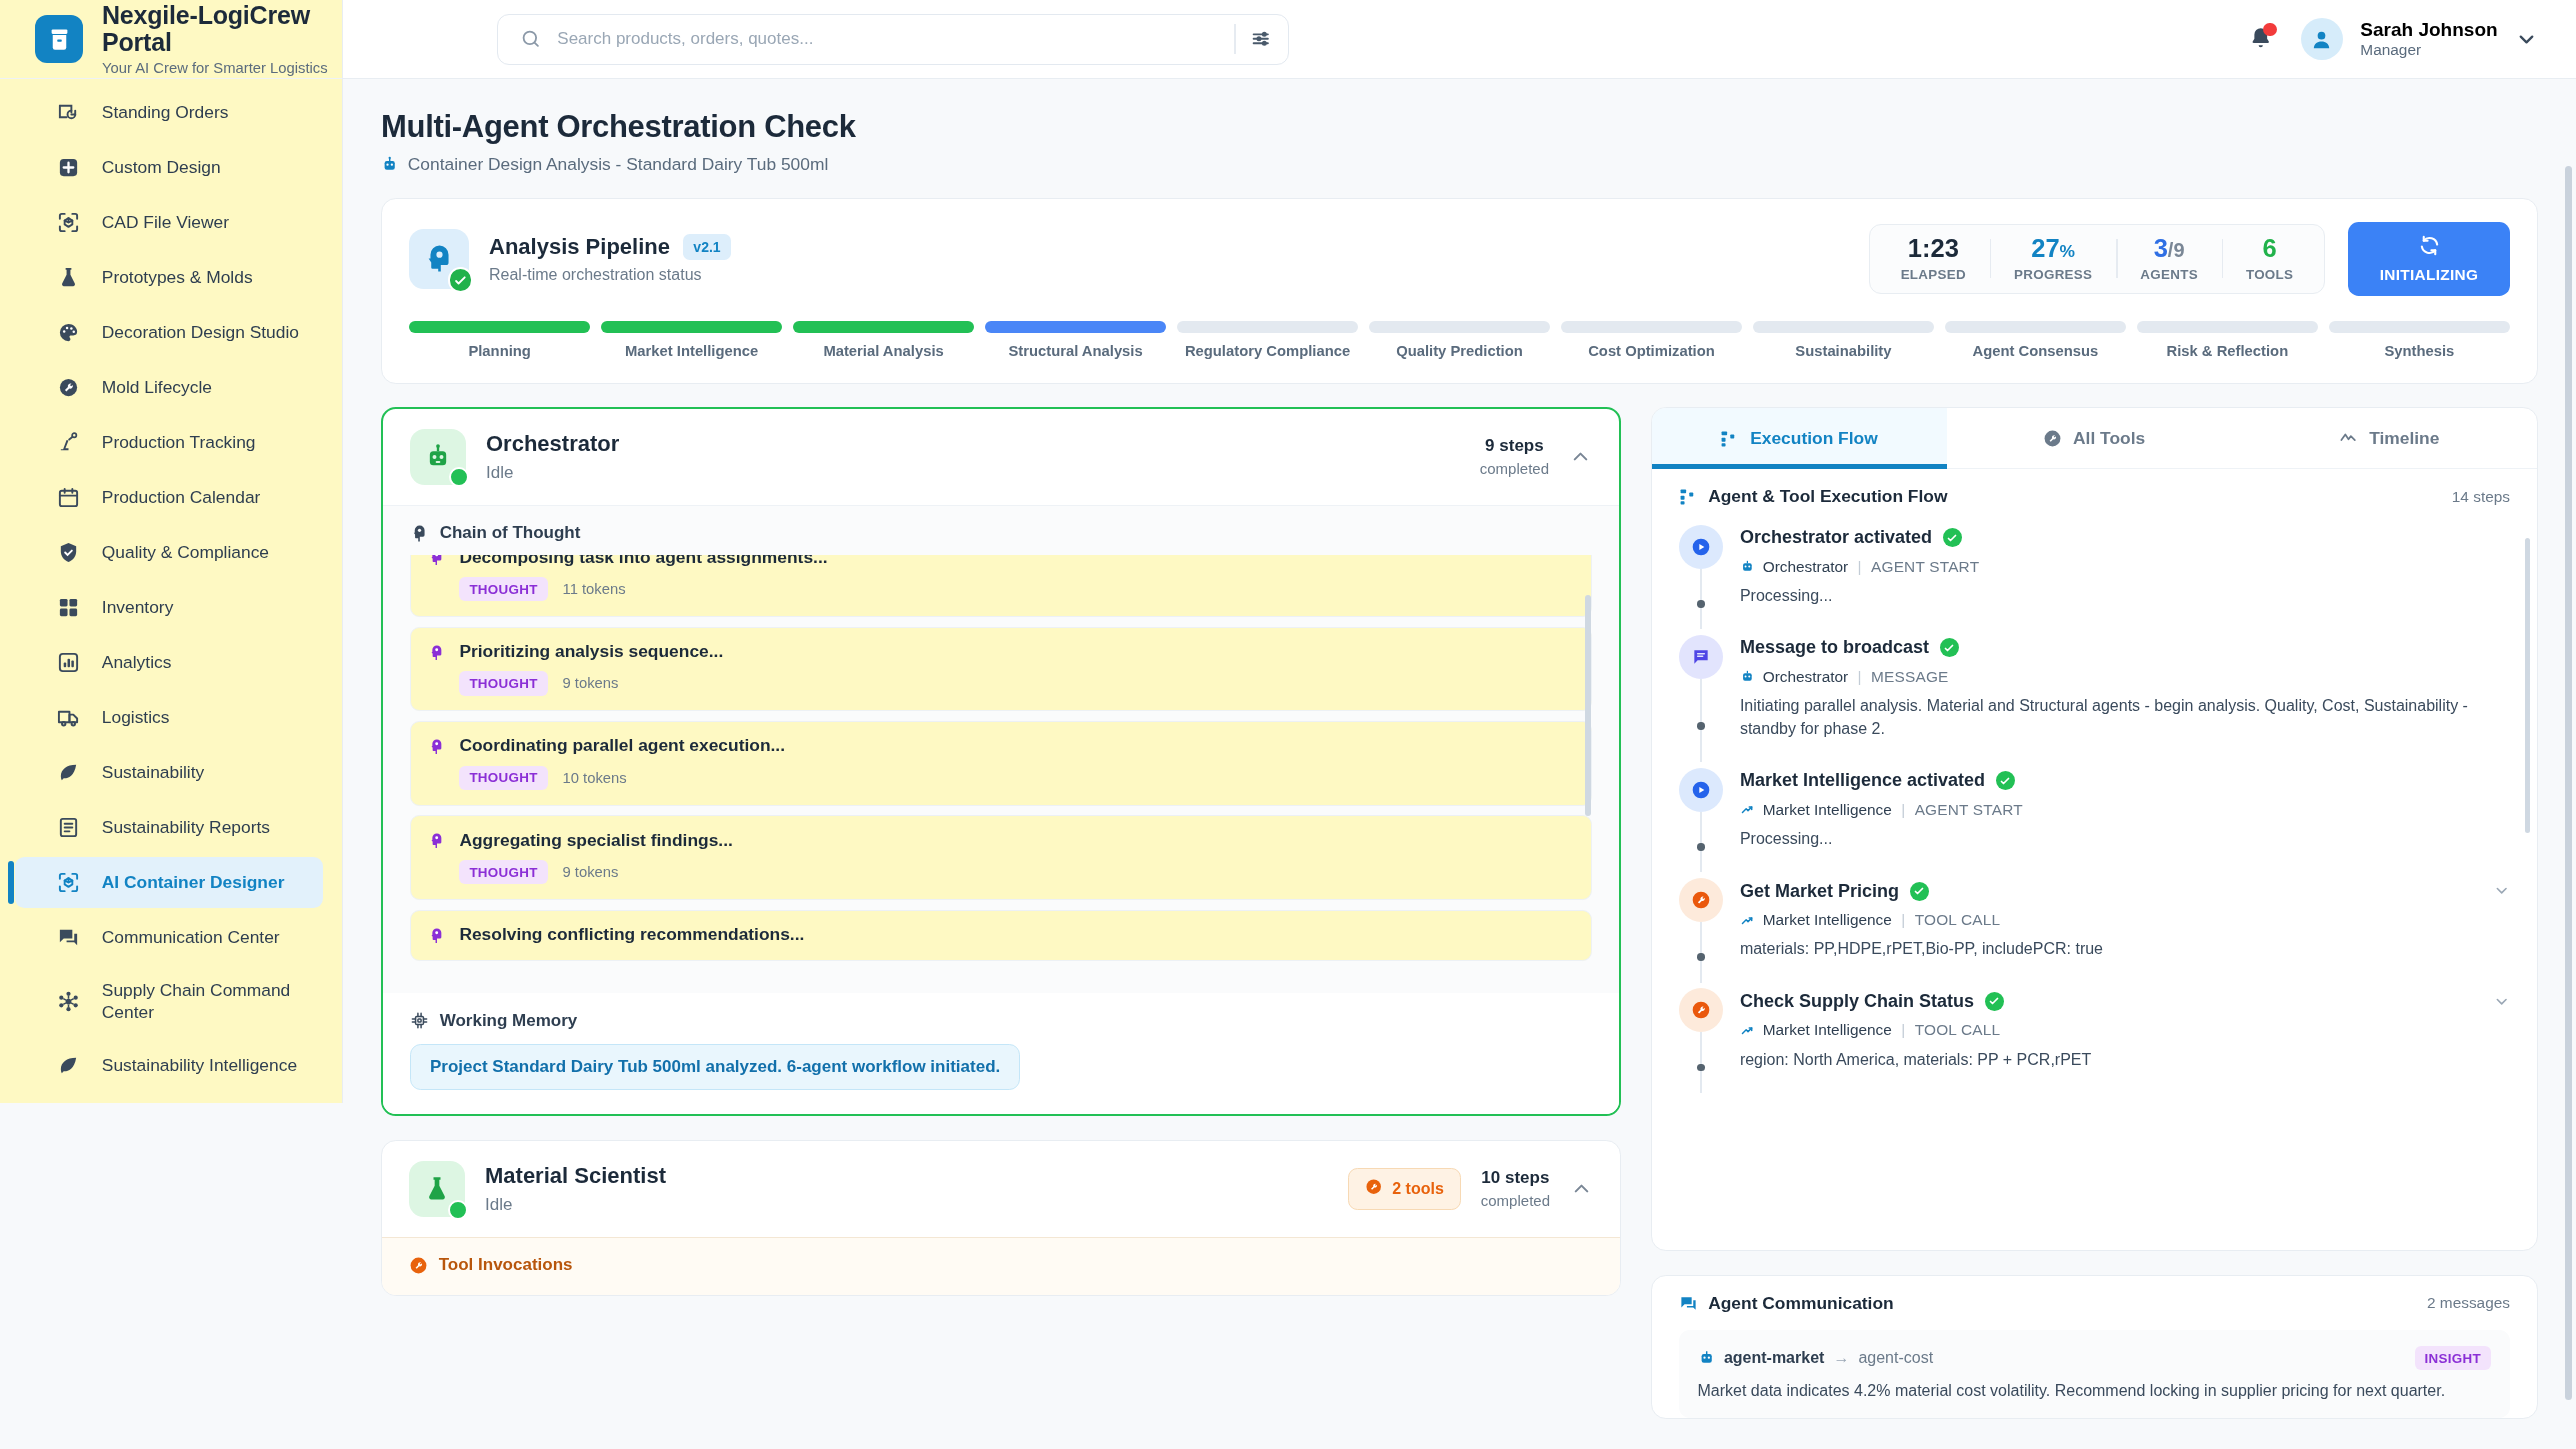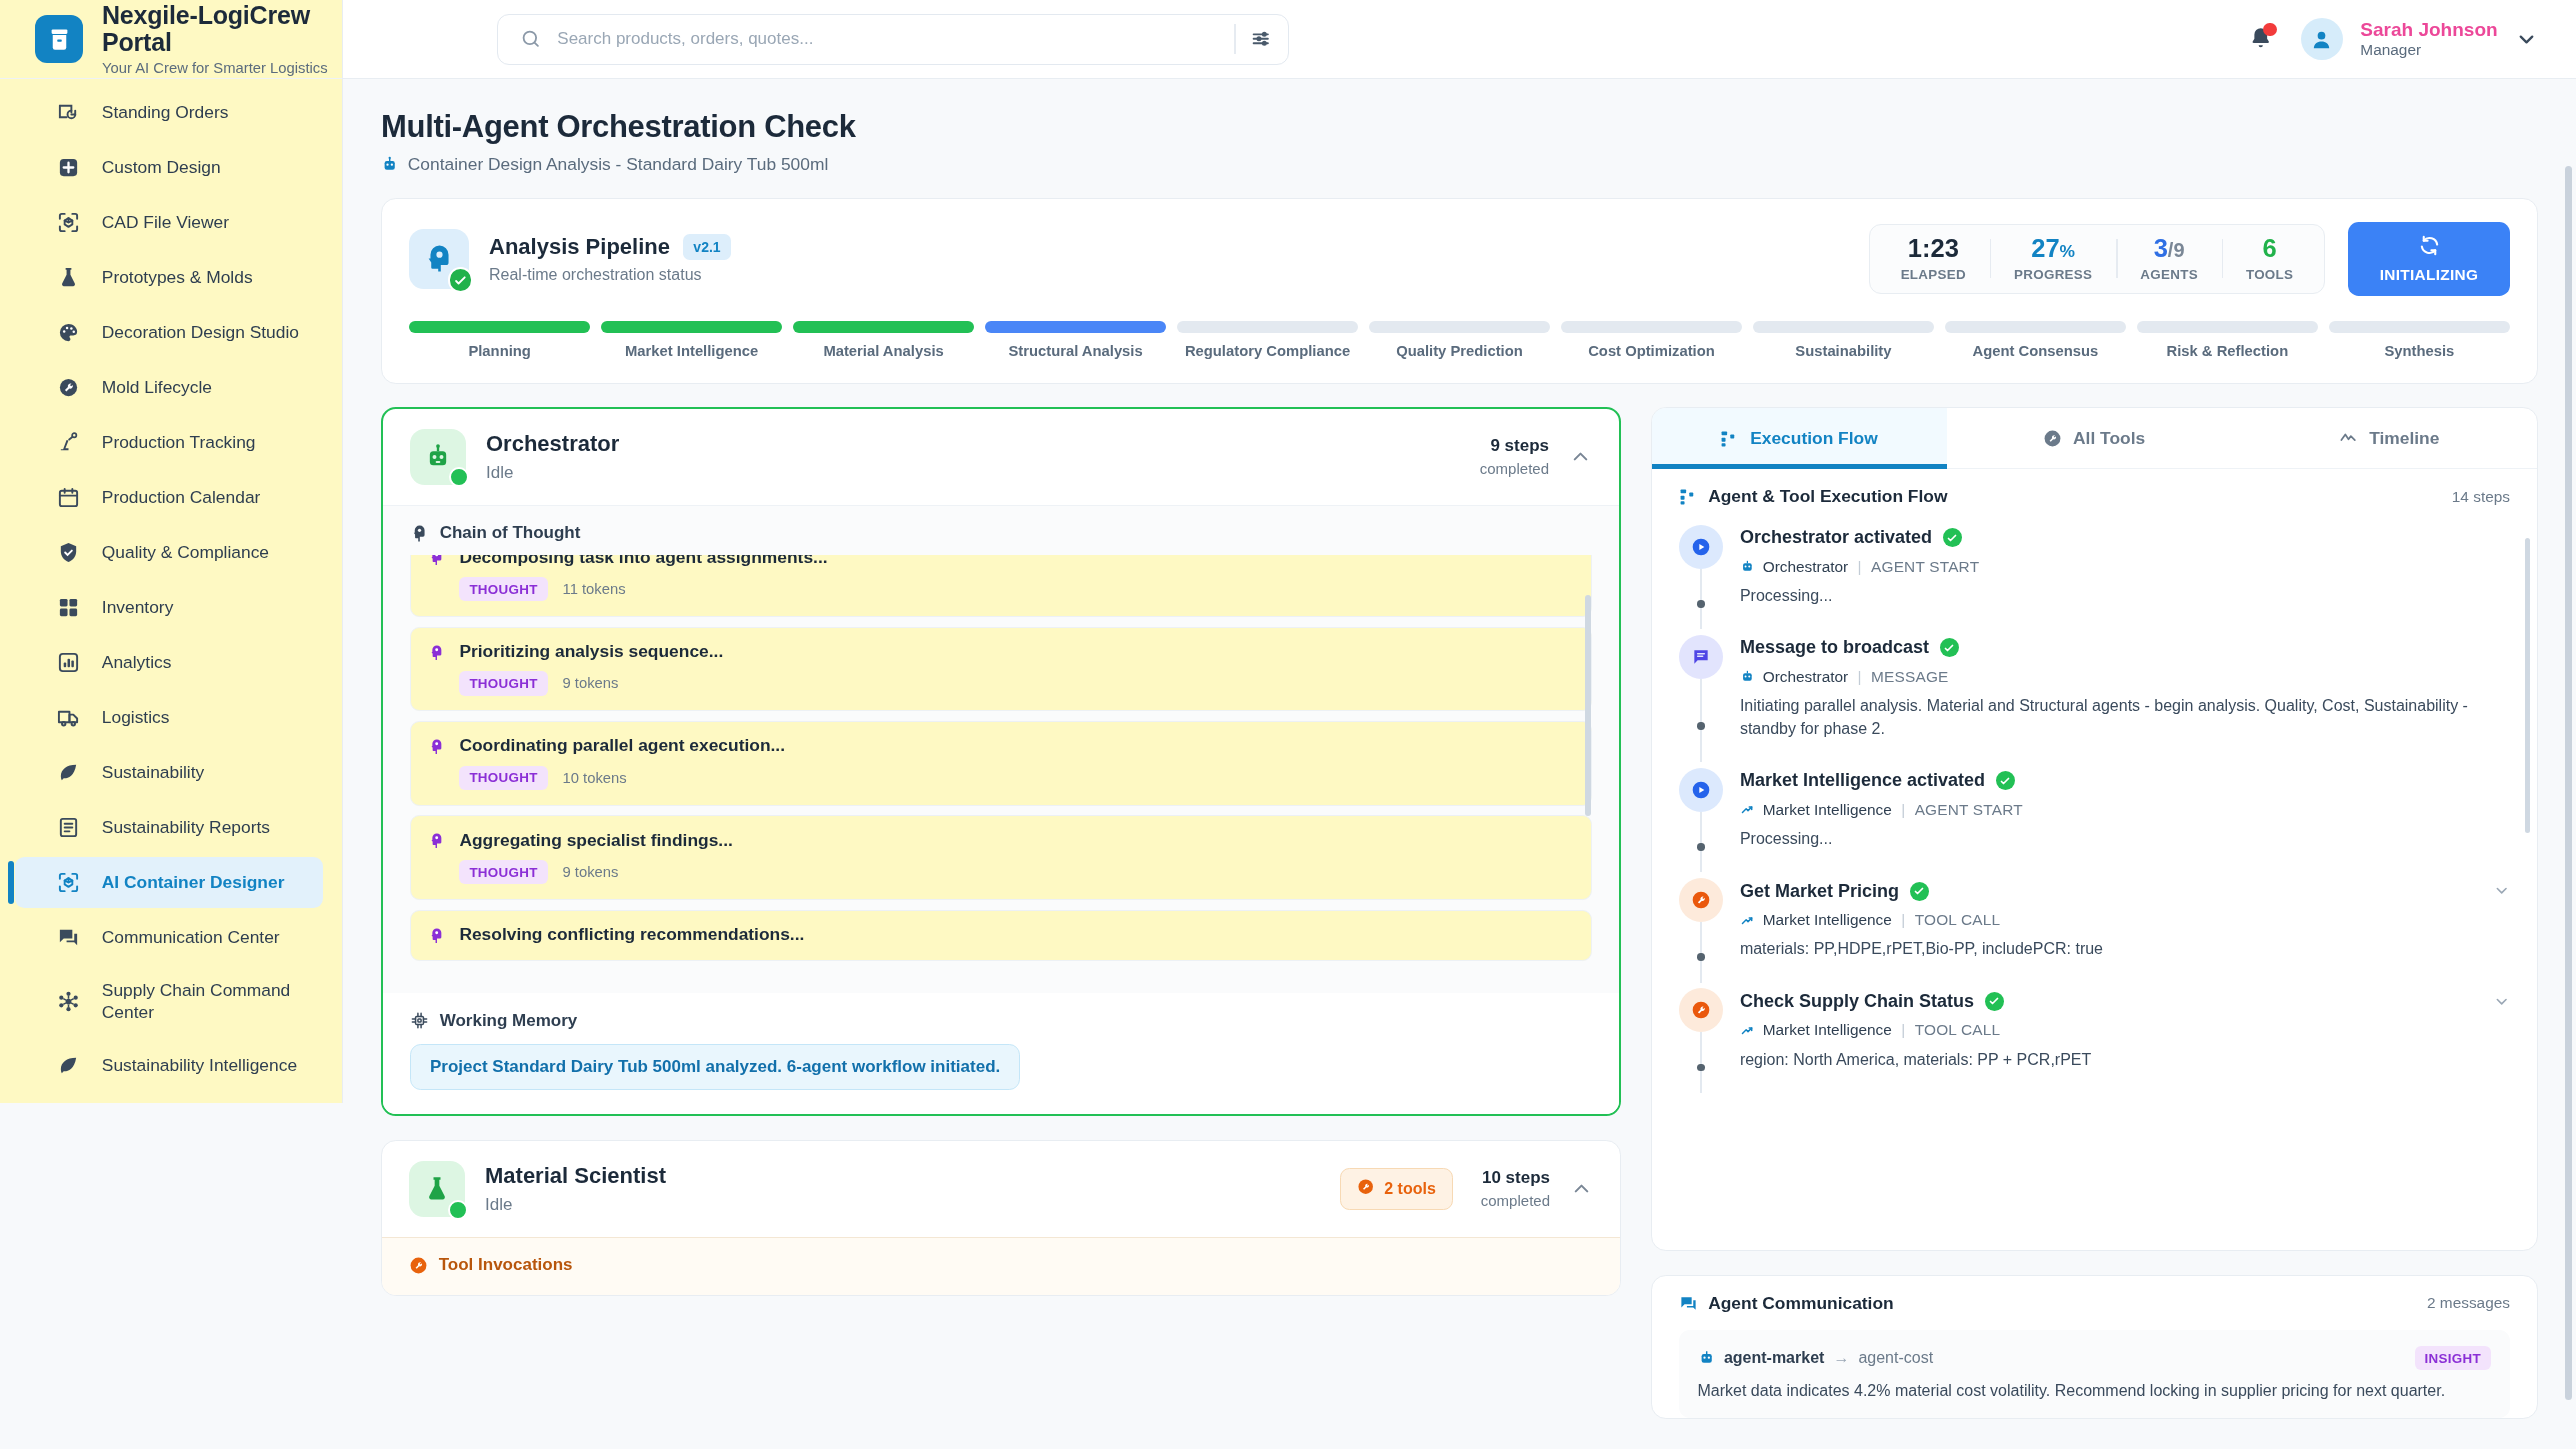--- a/index.html
+++ b/index.html
@@ -67,21 +67,21 @@
   }
   .search-input::placeholder { color: #9aa7b5; }
   .filter-div { width: 1.3px; height: 29.5px; background: #e6ebf1; margin: 0 14.8px; }
   .filter-btn { color: #4a5a6b; display: flex; padding-right: 9.4px; cursor: pointer; }
 
   .topright { position: absolute; right: 38px; display: flex; align-items: center; gap: 27px; }
   .bell { position: relative; color: #3a4a5c; cursor: pointer; }
   .bell .dot { position: absolute; top: -2.7px; right: -2.7px; width: 13.4px; height: 13.4px; border-radius: 50%; background: #f23b3b; }
   .userwrap { display: flex; align-items: center; gap: 17.4px; cursor: pointer; }
   .avatar { width: 42px; height: 42px; border-radius: 50%; background: #d6ecfa; display: flex; align-items: center; justify-content: center; }
-  .uname { font-size: 19px; font-weight: 700; color: #ec4899; line-height: 1.18; }
+  .uname { font-size: 19px; font-weight: 700; color: #000000; line-height: 1.18; }
   .urole { font-size: 15.4px; color: #5a6b7d; }
   .chev { color: #3a4a5c; display: flex; }
 
   
   .content { flex: 1; overflow: hidden; padding: 29.5px 38px 0 38px; position: relative; }
   .page-title { font-size: 31px; font-weight: 700; color: #1c2a3a; letter-spacing: -0.3px; }
   .page-sub { display: flex; align-items: center; gap: 9.4px; margin-top: 9.4px; font-size: 17.4px; color: #5a6b7d; }
   .page-sub .rb { color: #1283c3; display: flex; }
 
   .pipeline-card {
@@ -138,21 +138,21 @@
   .agent-card.selected { border: 2px solid #22c055; }
   .agent-head { display: flex; align-items: center; padding: 20px 27px; }
   .ag-ico-wrap { position: relative; width: 56px; height: 56px; flex: 0 0 56px; }
   .ag-ico { width: 56px; height: 56px; border-radius: 14.8px; background: #ddf6e3; display: flex; align-items: center; justify-content: center; color: #1fa347; }
   .ag-dot { position: absolute; right: -2.7px; bottom: -2.7px; width: 20px; height: 20px; border-radius: 50%; background: #22c055; border: 2px solid #fff; }
   .ag-text { margin-left: 20px; }
   .ag-name { font-size: 22px; font-weight: 700; color: #1c2a3a; }
   .ag-status { font-size: 17px; color: #6b7a8a; margin-top: 6px; }
   .ag-right { margin-left: auto; display: flex; align-items: center; gap: 20px; }
   .tool-chip { display: flex; align-items: center; gap: 9.4px; background: #fef2e4; border: 1.3px solid #f7d9b4; border-radius: 9.4px; padding: 9.4px 16px; color: #e8620c; font-size: 16px; font-weight: 700; }
-  .steps-box { text-align: right; margin-left: 8px; }
+  .steps-box { text-align: center; }
   .steps-n { font-size: 17px; font-weight: 700; color: #1c2a3a; }
   .steps-c { font-size: 15px; color: #6b7a8a; margin-top: 4px; }
   .caret { color: #7a8796; cursor: pointer; display: flex; }
 
   .cot-sec { background: #fafbfc; border-top: 1.3px solid #eef2f6; padding: 17.4px 27px 23px 27px; }
   .sec-head { display: flex; align-items: center; gap: 10.7px; font-size: 17px; font-weight: 700; color: #2e3e50; }
   .sec-head .ih { color: #3a4a5c; display: flex; }
   .cot-list { margin-top: 12px; max-height: 443px; overflow: hidden; position: relative; }
   .cot-item { background: #fef9c3; border: 1.3px solid #edf1f5; border-radius: 9.4px; padding: 13.4px 17.4px 14.8px 17.4px; margin-bottom: 9.4px; display: flex; gap: 12px; }
   .cot-ico { color: #8b2fd6; flex: 0 0 19px; padding-top: 2.7px; display: flex; }

